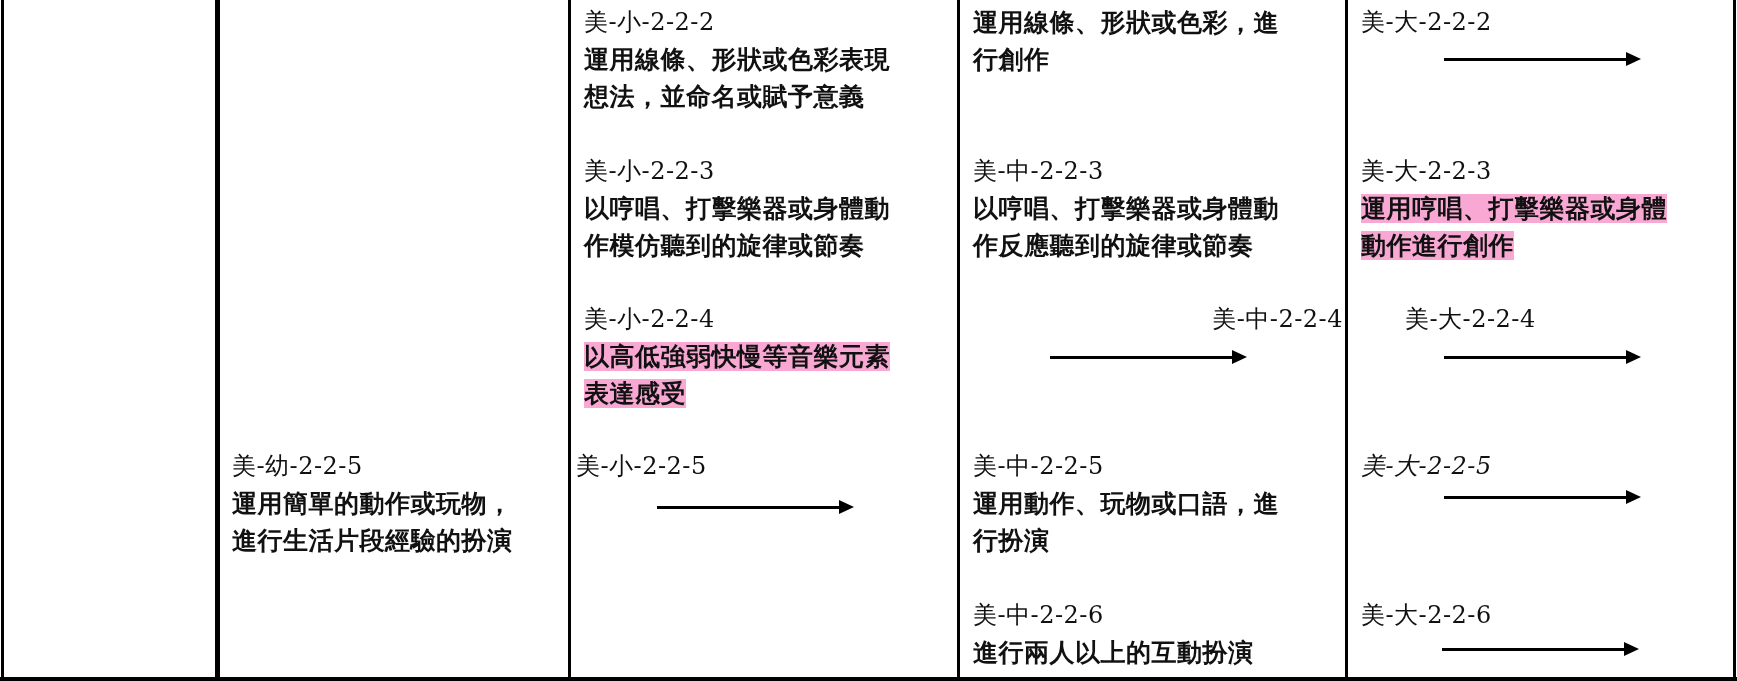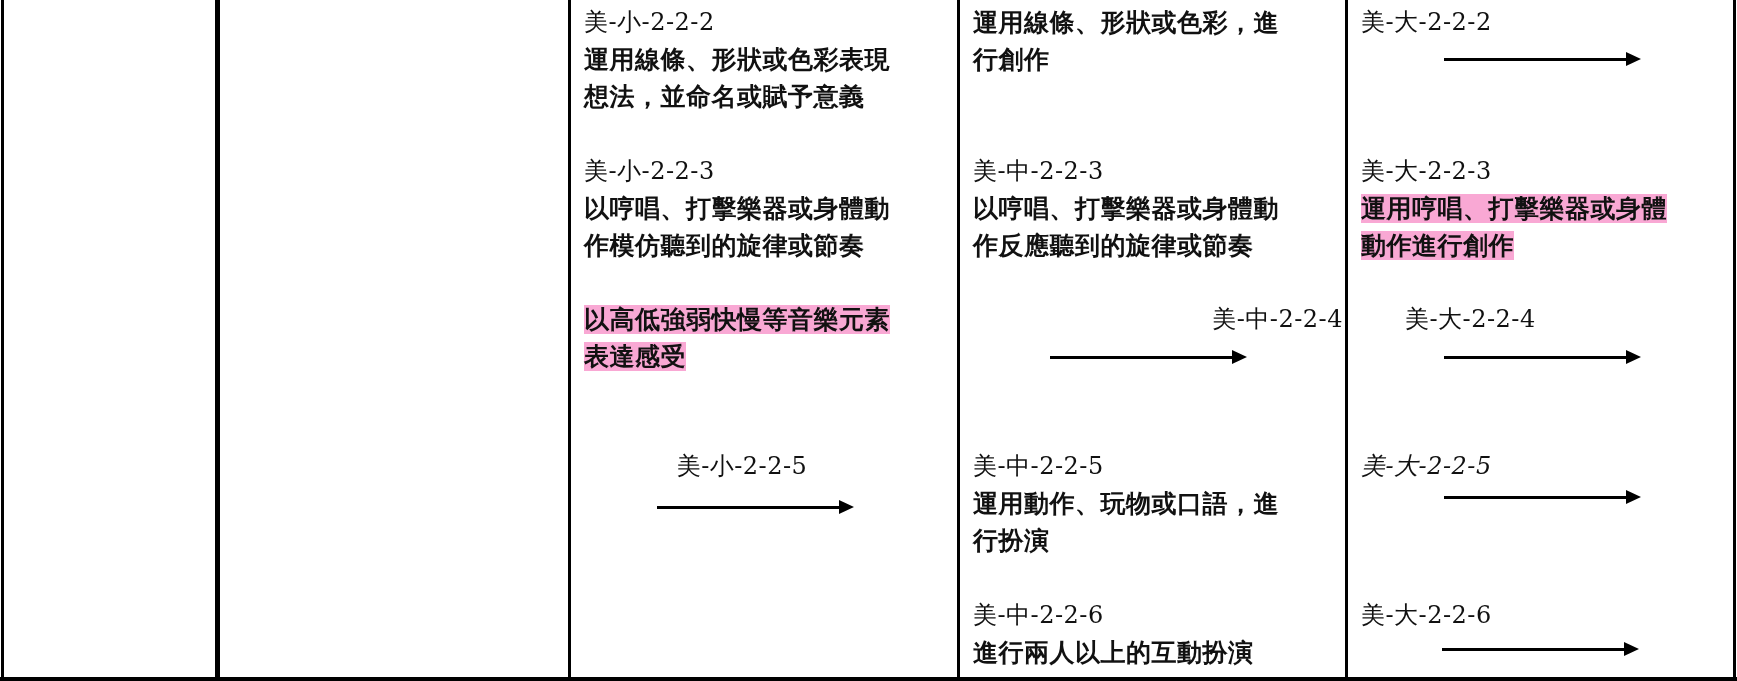--- a/index.html
+++ b/index.html
@@ -35,36 +35,42 @@
   <div class="vline" style="left:1px;width:3px;height:681px;"></div>
   <div class="vline" style="left:215px;width:5px;height:681px;"></div>
   <div class="vline" style="left:568px;width:3px;height:681px;"></div>
   <div class="vline" style="left:957px;width:3px;height:681px;"></div>
   <div class="vline" style="left:1345px;width:3px;height:681px;"></div>
   <div class="vline" style="left:1733px;width:3px;height:681px;"></div>
   <div class="hline" style="top:677px;width:1737px;height:4px;"></div>
 
   <div style="position:absolute;left:4px;top:0;width:211px;height:677px;"></div>
 
+  <div class="entry" style="left:232px;top:448px;width:330px;">
+    <span class="code">美-幼-2-2-5</span>
+    <span class="desc">運用簡單的動作或玩物，
+進行生活片段經驗的扮演</span>
+  </div>
 
   <div class="entry" style="left:584px;top:4px;width:380px;">
     <span class="code">美-小-2-2-2</span>
     <span class="desc">運用線條、形狀或色彩表現
 想法，並命名或賦予意義</span>
   </div>
   <div class="entry" style="left:584px;top:153px;width:380px;">
     <span class="code">美-小-2-2-3</span>
     <span class="desc">以哼唱、打擊樂器或身體動
 作模仿聽到的旋律或節奏</span>
   </div>
   <div class="entry" style="left:584px;top:301px;width:380px;">
+    <span class="code">美-小-2-2-4</span>
     <span class="desc"><span class="hl" style="white-space:pre-line;margin-top:47px;">以高低強弱快慢等音樂元素
 表達感受</span></span>
   </div>
-  <div class="entry" style="left:552px;top:448px;width:380px;text-align:center;">
+  <div class="entry" style="left:576px;top:448px;width:380px;">
     <span class="code">美-小-2-2-5</span>
   </div>
   <div class="arrow" style="left:657px;top:506px;width:183px;"></div>
 
   <div class="entry" style="left:973px;top:4px;width:370px;">
     <span class="desc">運用線條、形狀或色彩，進
 行創作</span>
   </div>
   <div class="entry" style="left:973px;top:153px;width:370px;">
     <span class="code">美-中-2-2-3</span>

